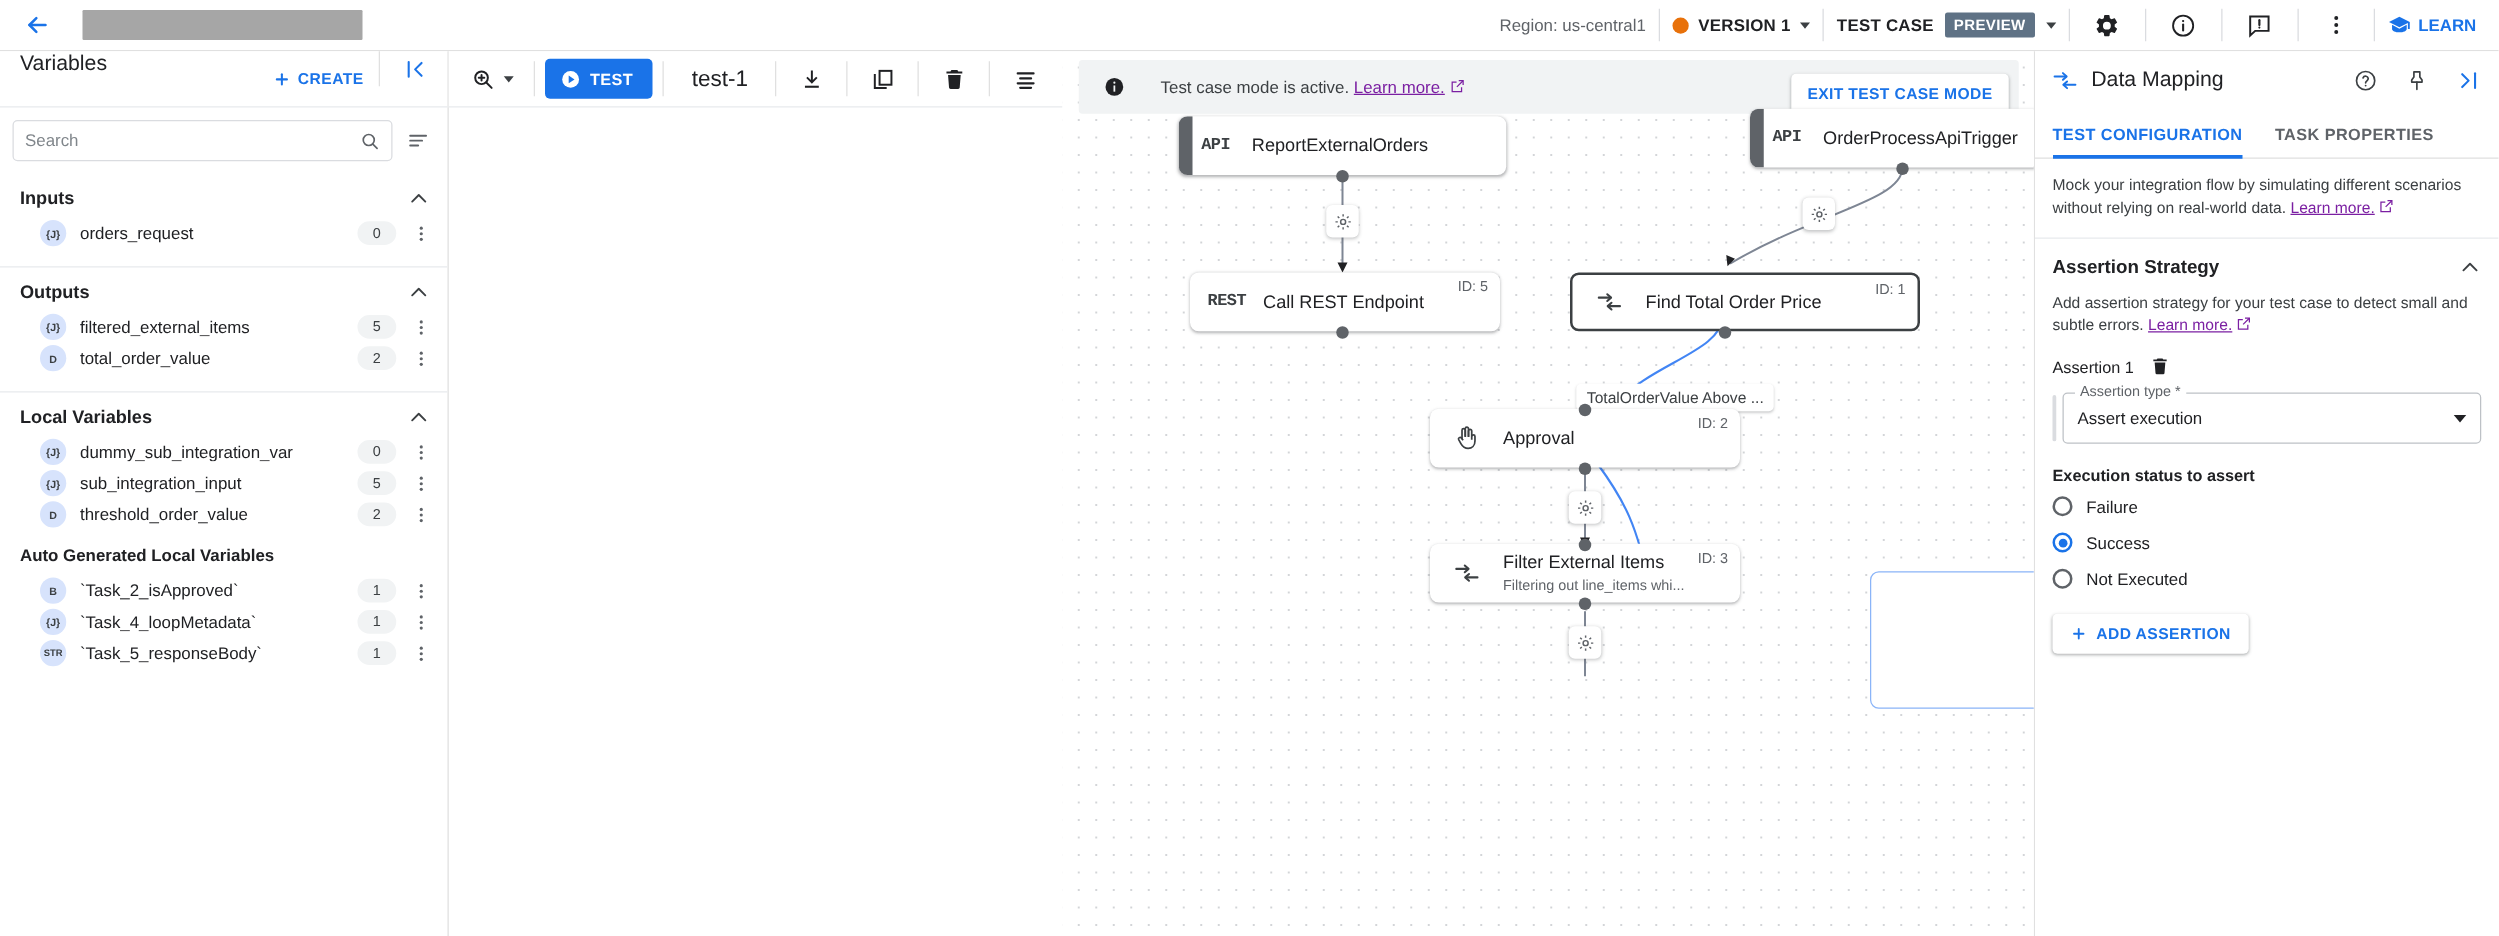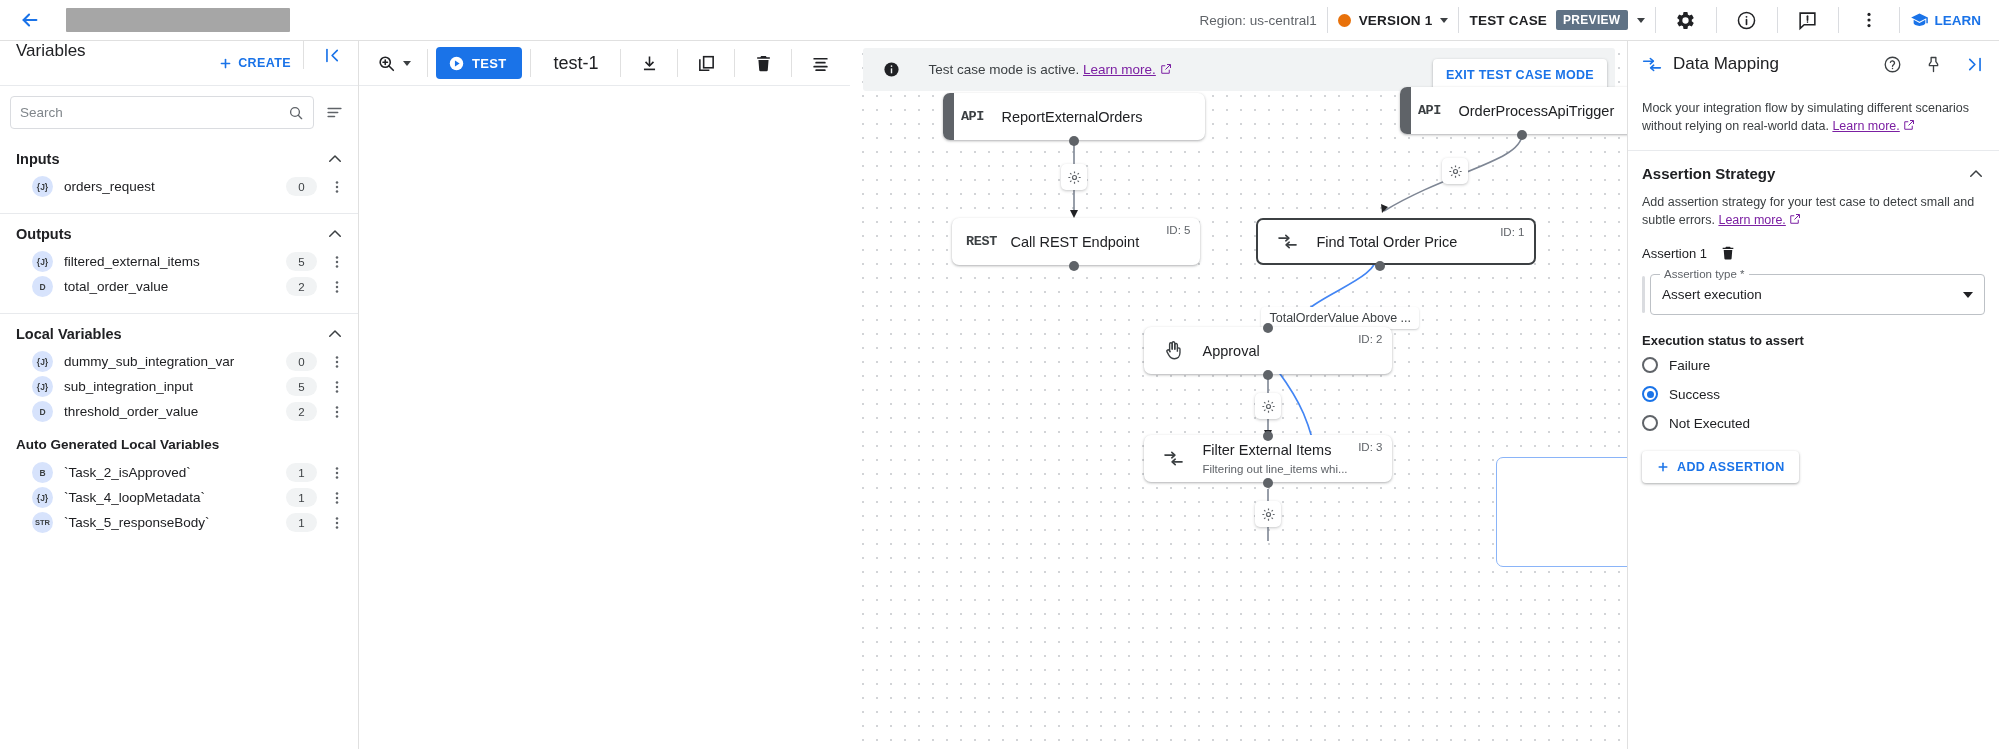--- a/index.html
+++ b/index.html
@@ -655,20 +655,24 @@
             </svg>
         </div>
         <div class="rp-ic blue">
           <svg width="19" height="19" viewBox="0 0 24 24" fill="none" stroke="currentColor" stroke-width="2.1" stroke-linecap="round" stroke-linejoin="round">
               <polyline points="6 5.5 12.5 12 6 18.5"></polyline>
               <line x1="19" y1="4.5" x2="19" y2="19.5"></line>
             </svg>
         </div>
       </div>
 
+      <div class="rp-tabs">
+        <div class="rp-tab active">TEST CONFIGURATION</div>
+        <div class="rp-tab">TASK PROPERTIES</div>
+      </div>
 
       <div class="rp-body">
         <div class="rp-sec">
           <div class="rp-desc"><span>Mock your integration flow by simulating different scenarios without relying on real-world data.</span>
             <a href="#">Learn more.</a>
             <span class="extlink"><svg width="12" height="12" viewBox="0 0 24 24" fill="none" stroke="currentColor" stroke-width="2">
                   <path d="M14 3h7v7"></path>
                   <path d="M20.5 3.5L11 13"></path>
                   <path d="M18.5 13.5V20.5H3.5V5.5H10.5"></path>
                 </svg></span>

